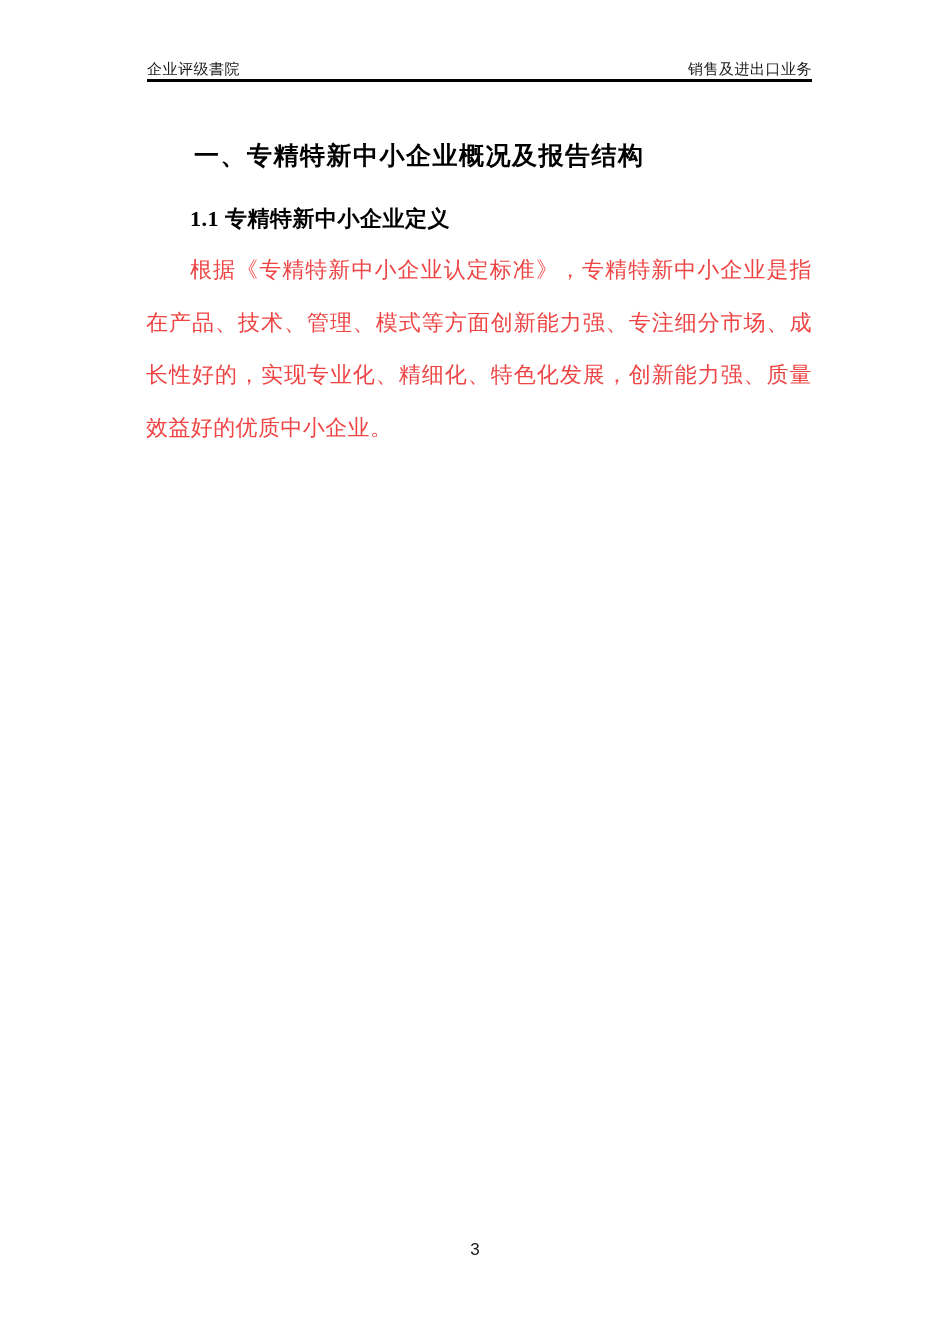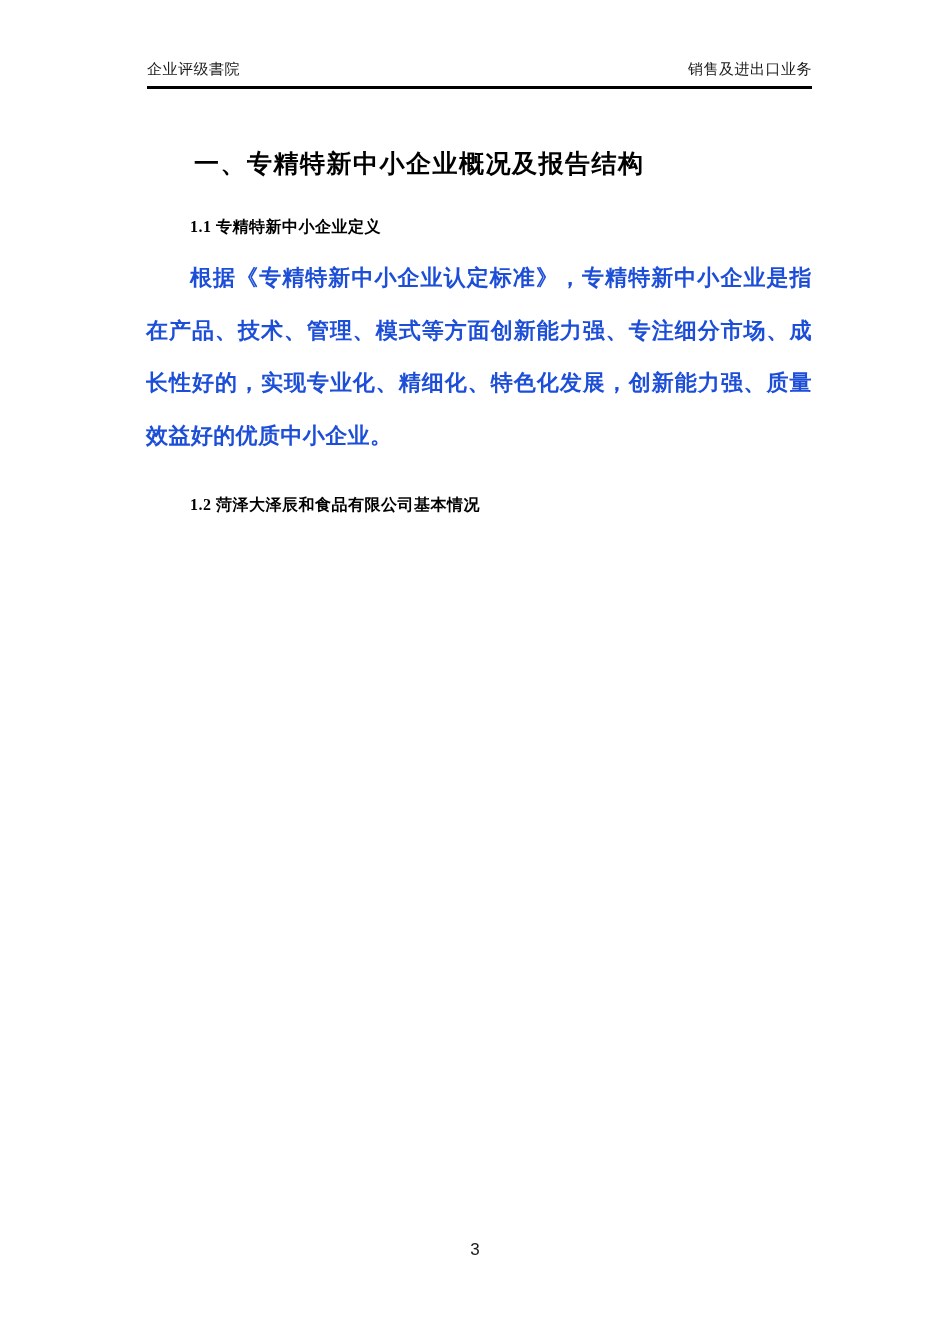--- a/index.html
+++ b/index.html
@@ -14,61 +14,59 @@
   }
   .header {
     position: absolute;
     left: 147px;
     top: 60px;
     width: 665px;
     display: flex;
     justify-content: space-between;
     align-items: flex-end;
     border-bottom: 3px solid #000000;
-    padding-bottom: 7px;
     font-family: "Liberation Sans", sans-serif;
     font-size: 15px;
     letter-spacing: 0.5px;
     color: #1a1a1a;
   }
   .content {
     position: absolute;
     left: 146px;
     top: 126px;
     width: 666px;
   }
   .chapter-title {
-    margin: 20px 0 0 48px;
+    margin: 12px 0 0 48px;
     font-size: 25px;
     line-height: 36px;
     font-weight: 700;
     letter-spacing: 1.5px;
     font-family: "Liberation Serif", sans-serif;
   }
   .section-heading {
     margin: 30px 0 0 44px;
-    font-size: 16px;
+    font-size: 22px;
     line-height: 30px;
     font-weight: 700;
     letter-spacing: 0.5px;
     font-family: "Liberation Serif", sans-serif;
   }
   .section-heading.h12 { margin-top: 28px; }
   .section-heading.h13 { margin-top: 14px; }
   .body-para {
     margin: 10px 0 0 0;
     font-size: 22px;
     line-height: 52.5px;
     text-align: justify;
     text-justify: inter-ideograph;
     text-indent: 2em;
     letter-spacing: 0.4px;
     word-break: break-all;
-    color: #1d4ed8;
-    font-weight: bold;
+    color: #ef4444;
   }
   .footer {
     position: absolute;
     top: 1240px;
     left: 0;
     width: 950px;
     text-align: center;
     font-family: "Liberation Sans", sans-serif;
     font-size: 17px;
     color: #1a1a1a;
@@ -85,21 +83,20 @@
   </div>
 
   <div class="content">
 
     <h1 class="chapter-title">一、专精特新中小企业概况及报告结构</h1>
 
     <h2 class="section-heading h11">1.1 专精特新中小企业定义</h2>
 
     <p class="body-para">根据《专精特新中小企业认定标准》，专精特新中小企业是指在产品、技术、管理、模式等方面创新能力强、专注细分市场、成长性好的，实现专业化、精细化、特色化发展，创新能力强、质量效益好的优质中小企业。</p>
 
-    <h2 class="section-heading h12">1.2 菏泽大泽辰和食品有限公司基本情况</h2>
 
 
 
 
   </div>
 
   <div class="footer">
     <span>3</span>
   </div>
 

